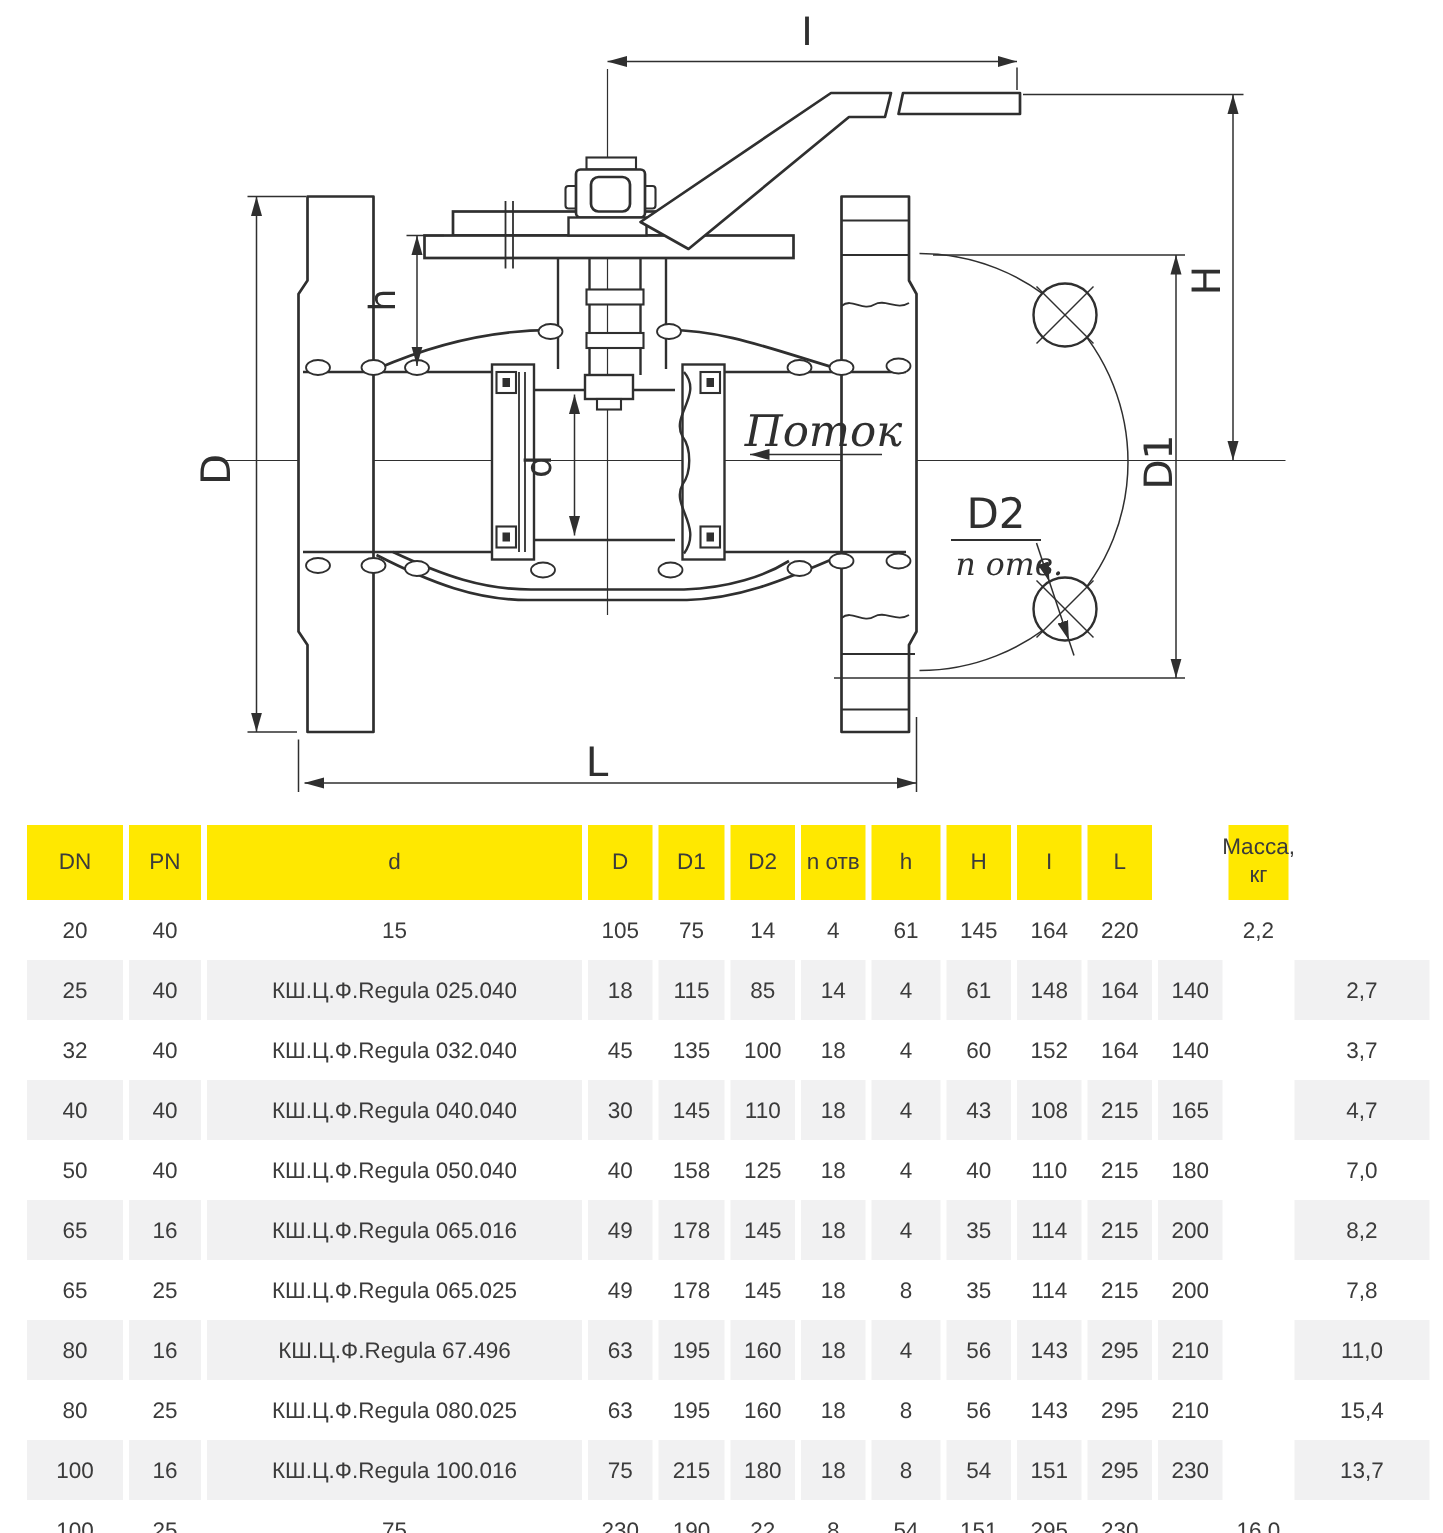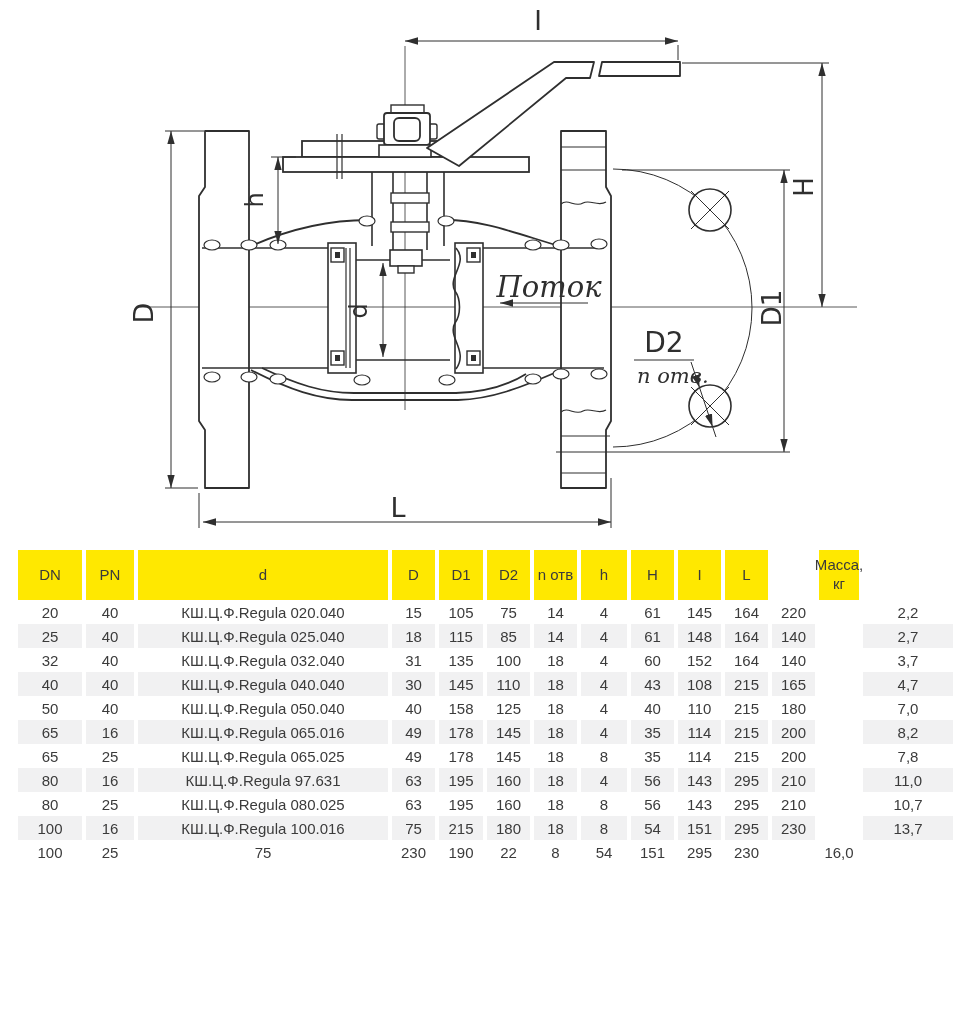--- a/index.html
+++ b/index.html
@@ -10,21 +10,21 @@
   svg text.gost{font-family:"DejaVu Serif",serif;font-style:italic;}
 
   .table-wrap{position:absolute;left:18px;top:550px;width:935px;}
   .thead,.trow{display:grid;
      grid-template-columns:64px 48px 250px 43px 44px 43px 43px 46px 43px 43px 43px 43px 40px 90px;
      column-gap:4px;}
   .thead .hc{background:#ffe800;color:#3b3b3b;font-size:15px;display:flex;
      align-items:center;justify-content:center;height:50px;text-align:center;
      white-space:pre-line;line-height:1.25;}
   .thead .tspacer{background:transparent;}
-  .trow{height:24px;}
+  .trow{height:40px;}
   .tcell{display:flex;align-items:center;justify-content:center;font-size:15px;
      color:#3b3b3b;background:#ffffff;}
   .trow.alt .tcell{background:#f1f1f2;}
   .tspacer{background:transparent;}
 </style>
 </head>
 <body>
 
 <div class="page">
 
@@ -194,21 +194,20 @@
       <div class="hc">I</div>
       <div class="hc">L</div>
       <div class="tspacer"></div>
       <div class="hc">Масса,
 кг</div>
     </div>
     <div id="tbody">
         <div class="trow">
           <div class="tcell">20</div>
           <div class="tcell">40</div>
-          <div class="tcell">КШ.Ц.Ф.Regula 020.040</div>
           <div class="tcell">15</div>
           <div class="tcell">105</div>
           <div class="tcell">75</div>
           <div class="tcell">14</div>
           <div class="tcell">4</div>
           <div class="tcell">61</div>
           <div class="tcell">145</div>
           <div class="tcell">164</div>
           <div class="tcell">220</div>
           <div class="tspacer"></div>
@@ -227,21 +226,21 @@
           <div class="tcell">148</div>
           <div class="tcell">164</div>
           <div class="tcell">140</div>
           <div class="tspacer"></div>
           <div class="tcell">2,7</div>
         </div>
         <div class="trow">
           <div class="tcell">32</div>
           <div class="tcell">40</div>
           <div class="tcell">КШ.Ц.Ф.Regula 032.040</div>
-          <div class="tcell">31</div>
+          <div class="tcell">45</div>
           <div class="tcell">135</div>
           <div class="tcell">100</div>
           <div class="tcell">18</div>
           <div class="tcell">4</div>
           <div class="tcell">60</div>
           <div class="tcell">152</div>
           <div class="tcell">164</div>
           <div class="tcell">140</div>
           <div class="tspacer"></div>
           <div class="tcell">3,7</div>
@@ -306,21 +305,21 @@
           <div class="tcell">35</div>
           <div class="tcell">114</div>
           <div class="tcell">215</div>
           <div class="tcell">200</div>
           <div class="tspacer"></div>
           <div class="tcell">7,8</div>
         </div>
         <div class="trow alt">
           <div class="tcell">80</div>
           <div class="tcell">16</div>
-          <div class="tcell">КШ.Ц.Ф.Regula 97.631</div>
+          <div class="tcell">КШ.Ц.Ф.Regula 67.496</div>
           <div class="tcell">63</div>
           <div class="tcell">195</div>
           <div class="tcell">160</div>
           <div class="tcell">18</div>
           <div class="tcell">4</div>
           <div class="tcell">56</div>
           <div class="tcell">143</div>
           <div class="tcell">295</div>
           <div class="tcell">210</div>
           <div class="tspacer"></div>
@@ -333,21 +332,21 @@
           <div class="tcell">63</div>
           <div class="tcell">195</div>
           <div class="tcell">160</div>
           <div class="tcell">18</div>
           <div class="tcell">8</div>
           <div class="tcell">56</div>
           <div class="tcell">143</div>
           <div class="tcell">295</div>
           <div class="tcell">210</div>
           <div class="tspacer"></div>
-          <div class="tcell">10,7</div>
+          <div class="tcell">15,4</div>
         </div>
         <div class="trow alt">
           <div class="tcell">100</div>
           <div class="tcell">16</div>
           <div class="tcell">КШ.Ц.Ф.Regula 100.016</div>
           <div class="tcell">75</div>
           <div class="tcell">215</div>
           <div class="tcell">180</div>
           <div class="tcell">18</div>
           <div class="tcell">8</div>

